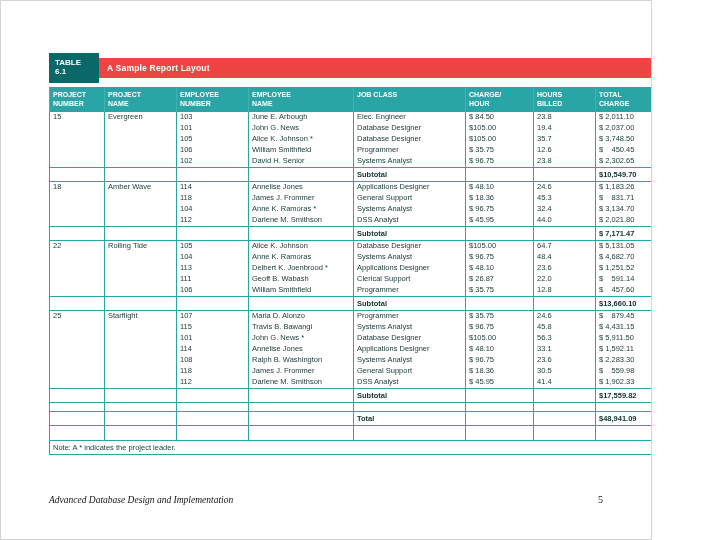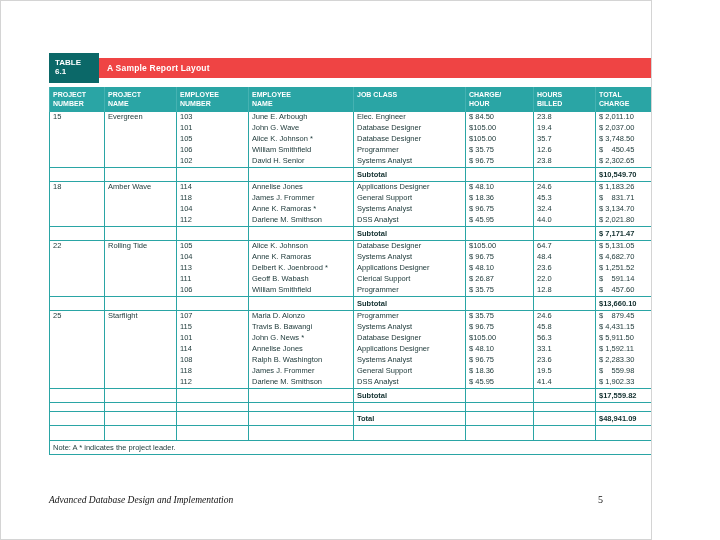--- a/index.html
+++ b/index.html
@@ -122,21 +122,21 @@
             <td rowspan="5">Evergreen</td>
             <td>103</td>
             <td>June E. Arbough</td>
             <td>Elec. Engineer</td>
             <td class="money">$ 84.50</td>
             <td>23.8</td>
             <td class="money">$ 2,011.10</td>
           </tr>
           <tr>
             <td>101</td>
-            <td>John G. Wave</td>
+            <td>John G. News</td>
             <td>Database Designer</td>
             <td class="money">$105.00</td>
             <td>19.4</td>
             <td class="money">$ 2,037.00</td>
           </tr>
           <tr>
             <td>105</td>
             <td>Alice K. Johnson *</td>
             <td>Database Designer</td>
             <td class="money">$105.00</td>
@@ -311,21 +311,21 @@
             <td>Systems Analyst</td>
             <td class="money">$ 96.75</td>
             <td>23.6</td>
             <td class="money">$ 2,283.30</td>
           </tr>
           <tr>
             <td>118</td>
             <td>James J. Frommer</td>
             <td>General Support</td>
             <td class="money">$ 18.36</td>
-            <td>19.5</td>
+            <td>30.5</td>
             <td class="money">$    559.98</td>
           </tr>
           <tr>
             <td>112</td>
             <td>Darlene M. Smithson</td>
             <td>DSS Analyst</td>
             <td class="money">$ 45.95</td>
             <td>41.4</td>
             <td class="money">$ 1,902.33</td>
           </tr>

